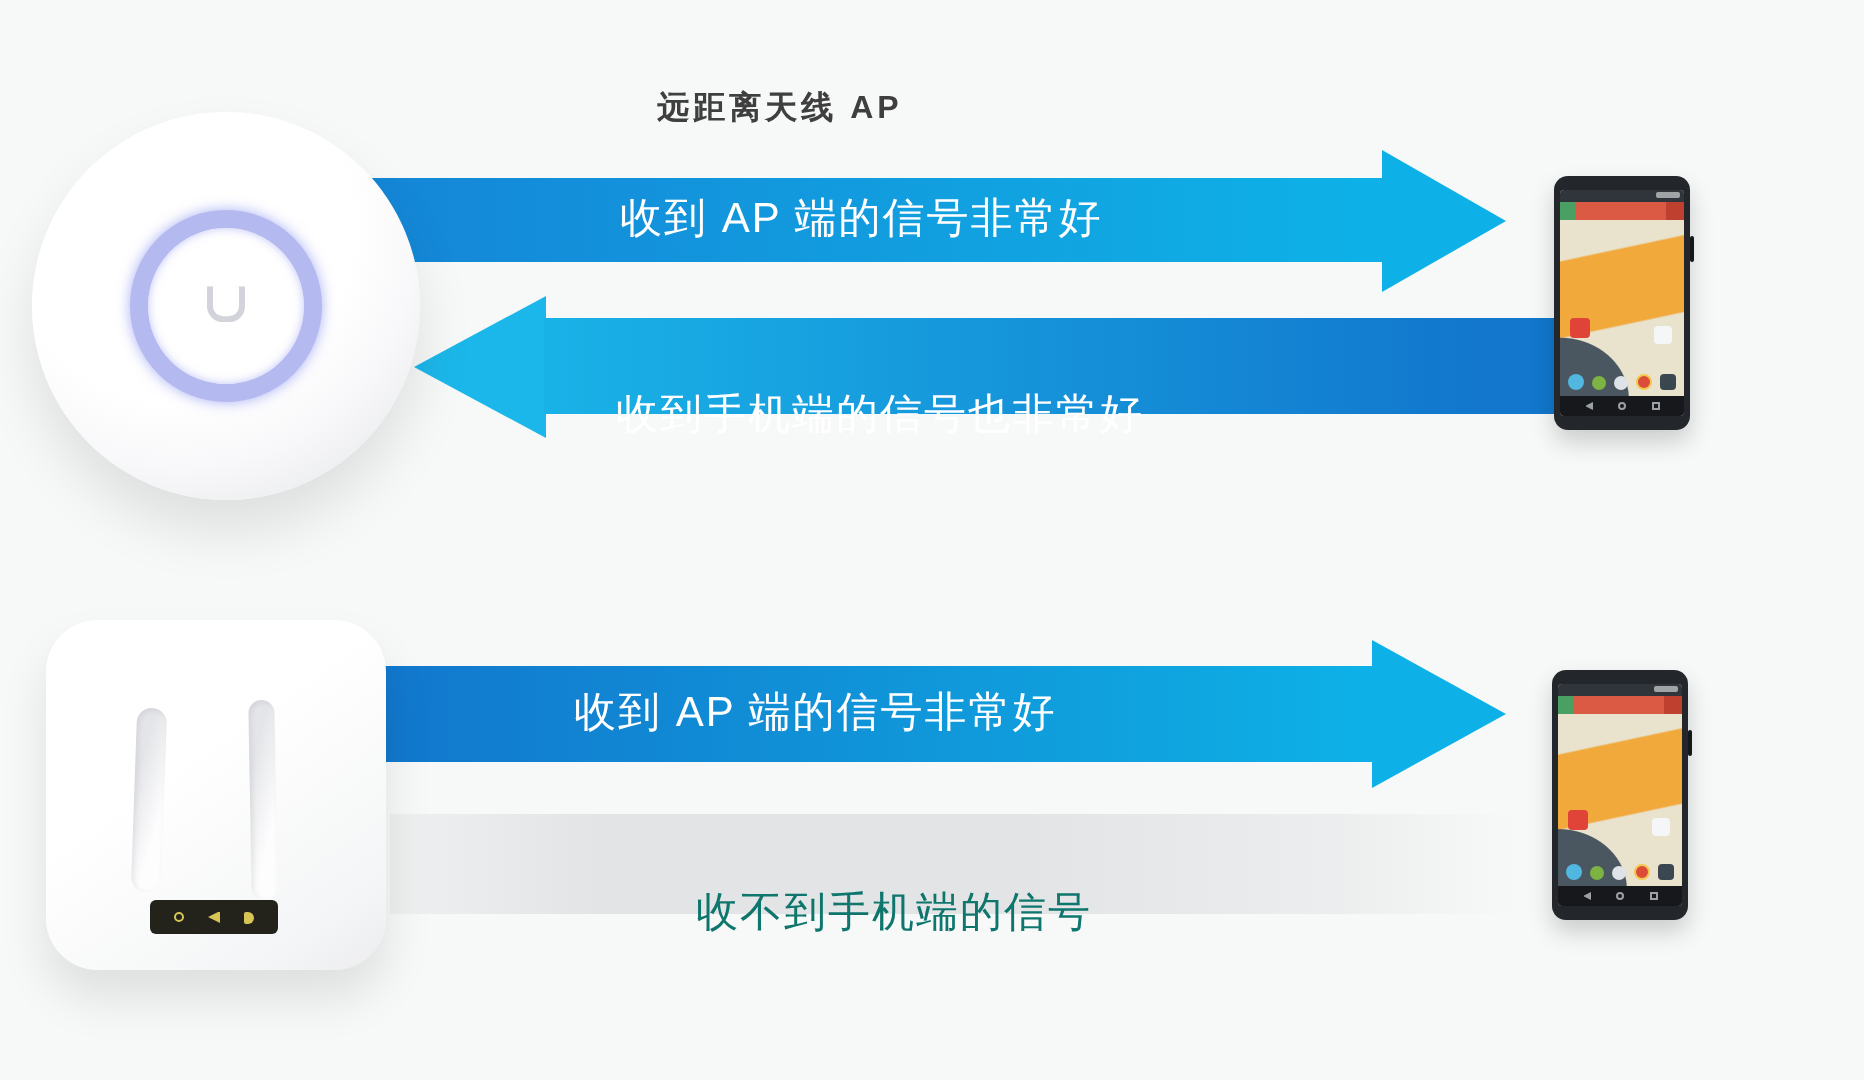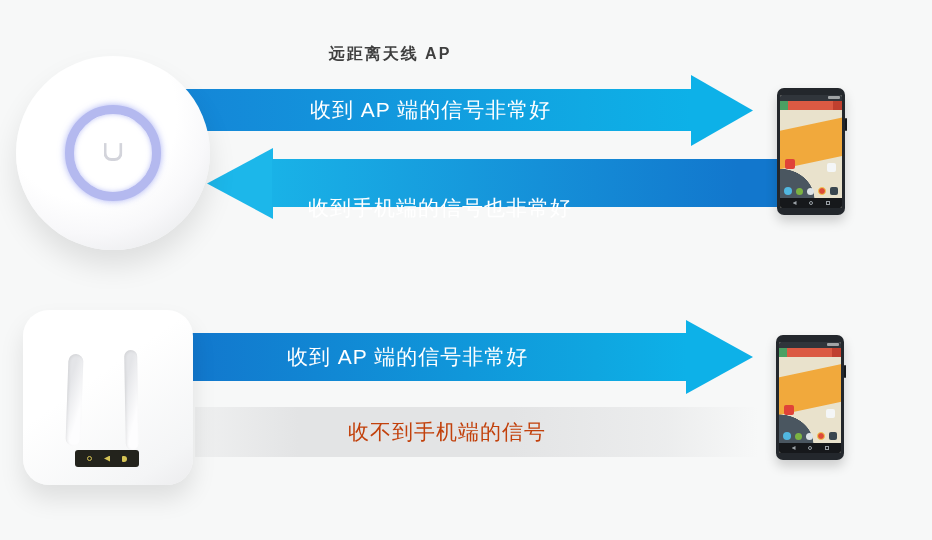--- a/index.html
+++ b/index.html
@@ -24,21 +24,21 @@
   }
   .arrow-head{
     position:absolute;z-index:2;
   }
   .head-right{clip-path:polygon(0 0,100% 50%,0 100%);background:#0db1e8;}
   .head-left{clip-path:polygon(100% 0,0 50%,100% 100%);background:#1cb7ea;}
   .gray-bar{
     position:absolute;left:195px;top:407px;width:575px;height:50px;z-index:2;
     background:linear-gradient(90deg,rgba(227,228,229,0.40) 0%,#e3e4e5 18%,#e3e4e5 55%,rgba(227,228,229,0.55) 82%,rgba(227,228,229,0) 98%);
   }
-  .gray-label{color:#c2410c;}
+  .gray-label{color:#0f766e;margin-top:25px;}
   
   .ap-round{
     position:absolute;left:16px;top:56px;width:194px;height:194px;border-radius:50%;
     background:radial-gradient(circle at 38% 30%,#ffffff 48%,#f8f8fa 66%,#ebecee 84%,#d9dadd 98%);
     box-shadow:0 16px 28px rgba(0,0,0,0.10);
     z-index:5;
   }
   .ap-ring{
     position:absolute;left:50%;top:50%;transform:translate(-50%,-50%);
     width:96px;height:96px;border-radius:50%;box-sizing:border-box;

